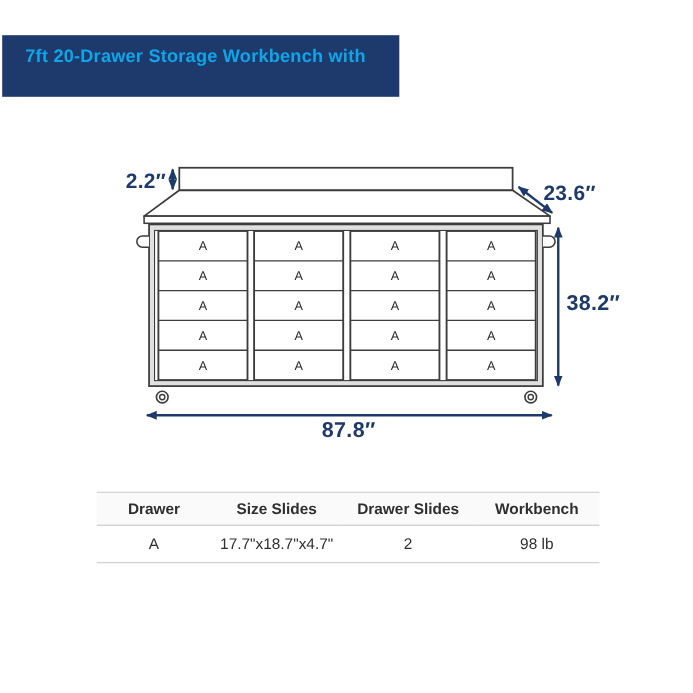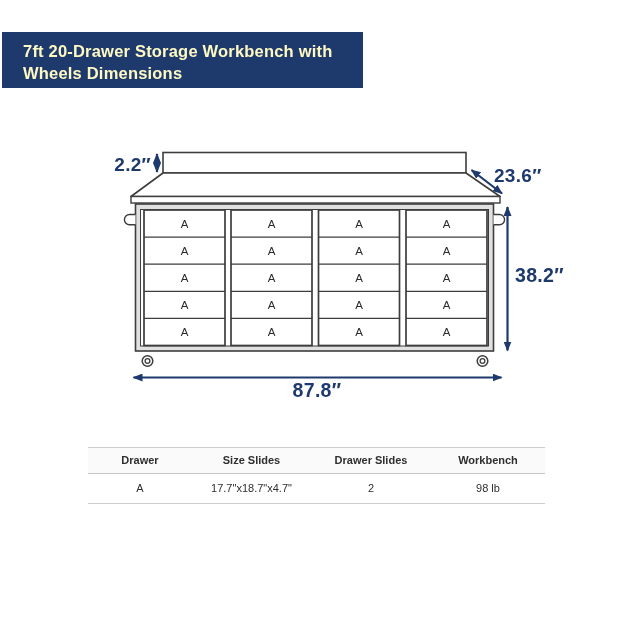--- a/index.html
+++ b/index.html
@@ -49,21 +49,21 @@
   
   .spec-wrap{
     position:absolute;
     left:88px;top:447px;
     width:457px;
   }
   table.spec{
     width:457px;
     border-collapse:collapse;
     font-family:"Liberation Sans",sans-serif;
-    font-size:11px;
+    font-size:14px;
     color:#2f2f2f;
     border-top:1px solid #cccccc;
   }
   table.spec th{
     font-weight:bold;
     text-align:center;
     padding:6px 4px 7px;
     background:#fafafa;
     border-bottom:1px solid #c7c7c7;
   }
@@ -71,23 +71,22 @@
     text-align:center;
     padding:8px 4px 9px;
     border-bottom:1px solid #cccccc;
   }
 </style>
 </head>
 <body>
 
 <div class="canvas">
 
-  <header class="banner" style="background: rgb(30, 58, 109); color: #fef9c3;">
+  <header class="banner" style="background: rgb(30, 58, 109); color: #0ea5e9;">
     <div class="t-line">7ft 20-Drawer Storage Workbench with</div>
-    <div class="t-line">Wheels Dimensions</div>
   </header>
 
   <div class="diagram">
     <svg width="630" height="282" viewBox="0 128 630 282" xmlns="http://www.w3.org/2000/svg">
       <defs>
         <marker id="ah" markerUnits="userSpaceOnUse" markerWidth="10" markerHeight="8" viewBox="0 0 10 8" refX="9" refY="4" orient="auto-start-reverse">
           <path d="M0,0 L10,4 L0,8 Z" fill="#1e3a6d"></path>
         </marker>
         <marker id="ahe" markerUnits="userSpaceOnUse" markerWidth="10" markerHeight="8" viewBox="0 0 10 8" refX="9" refY="4" orient="auto">
           <path d="M0,0 L10,4 L0,8 Z" fill="#1e3a6d"></path>

